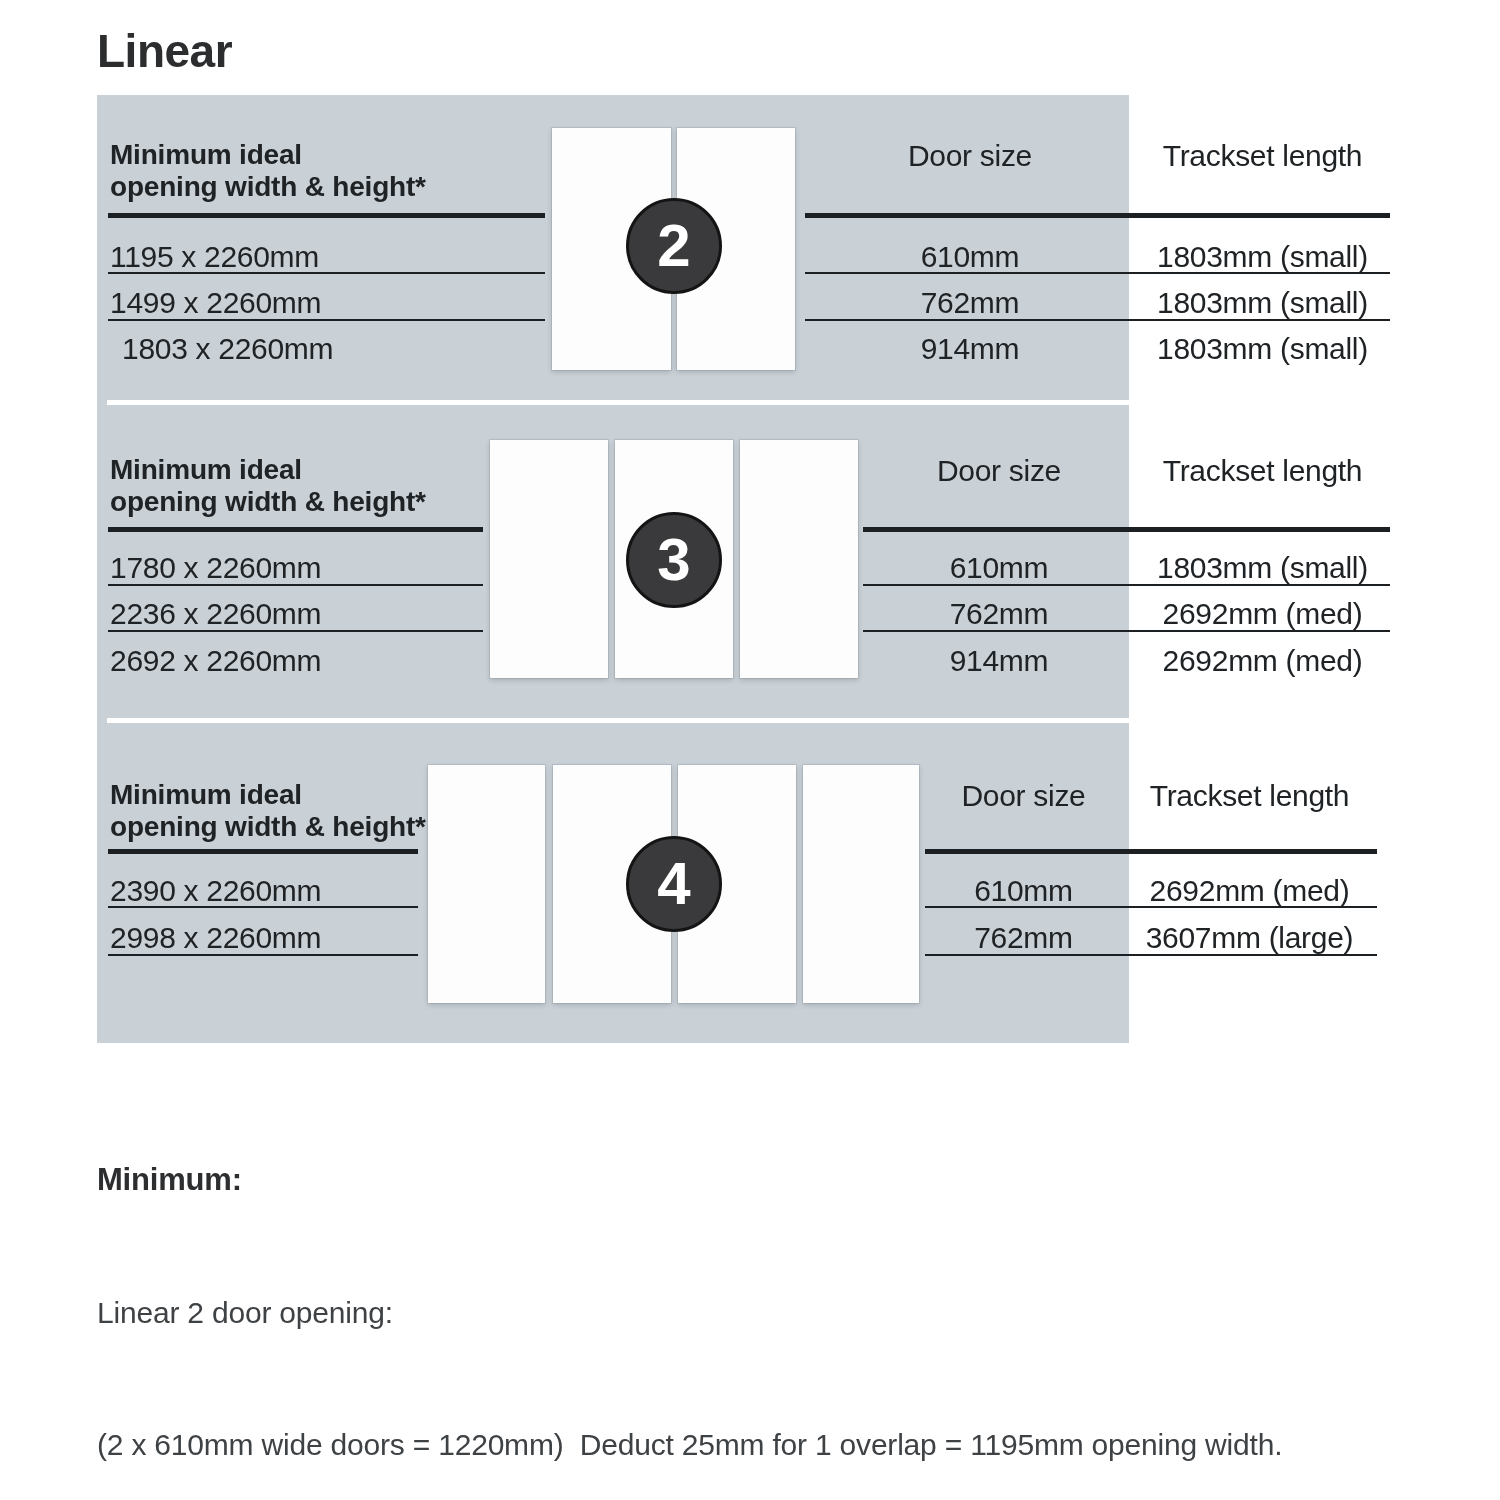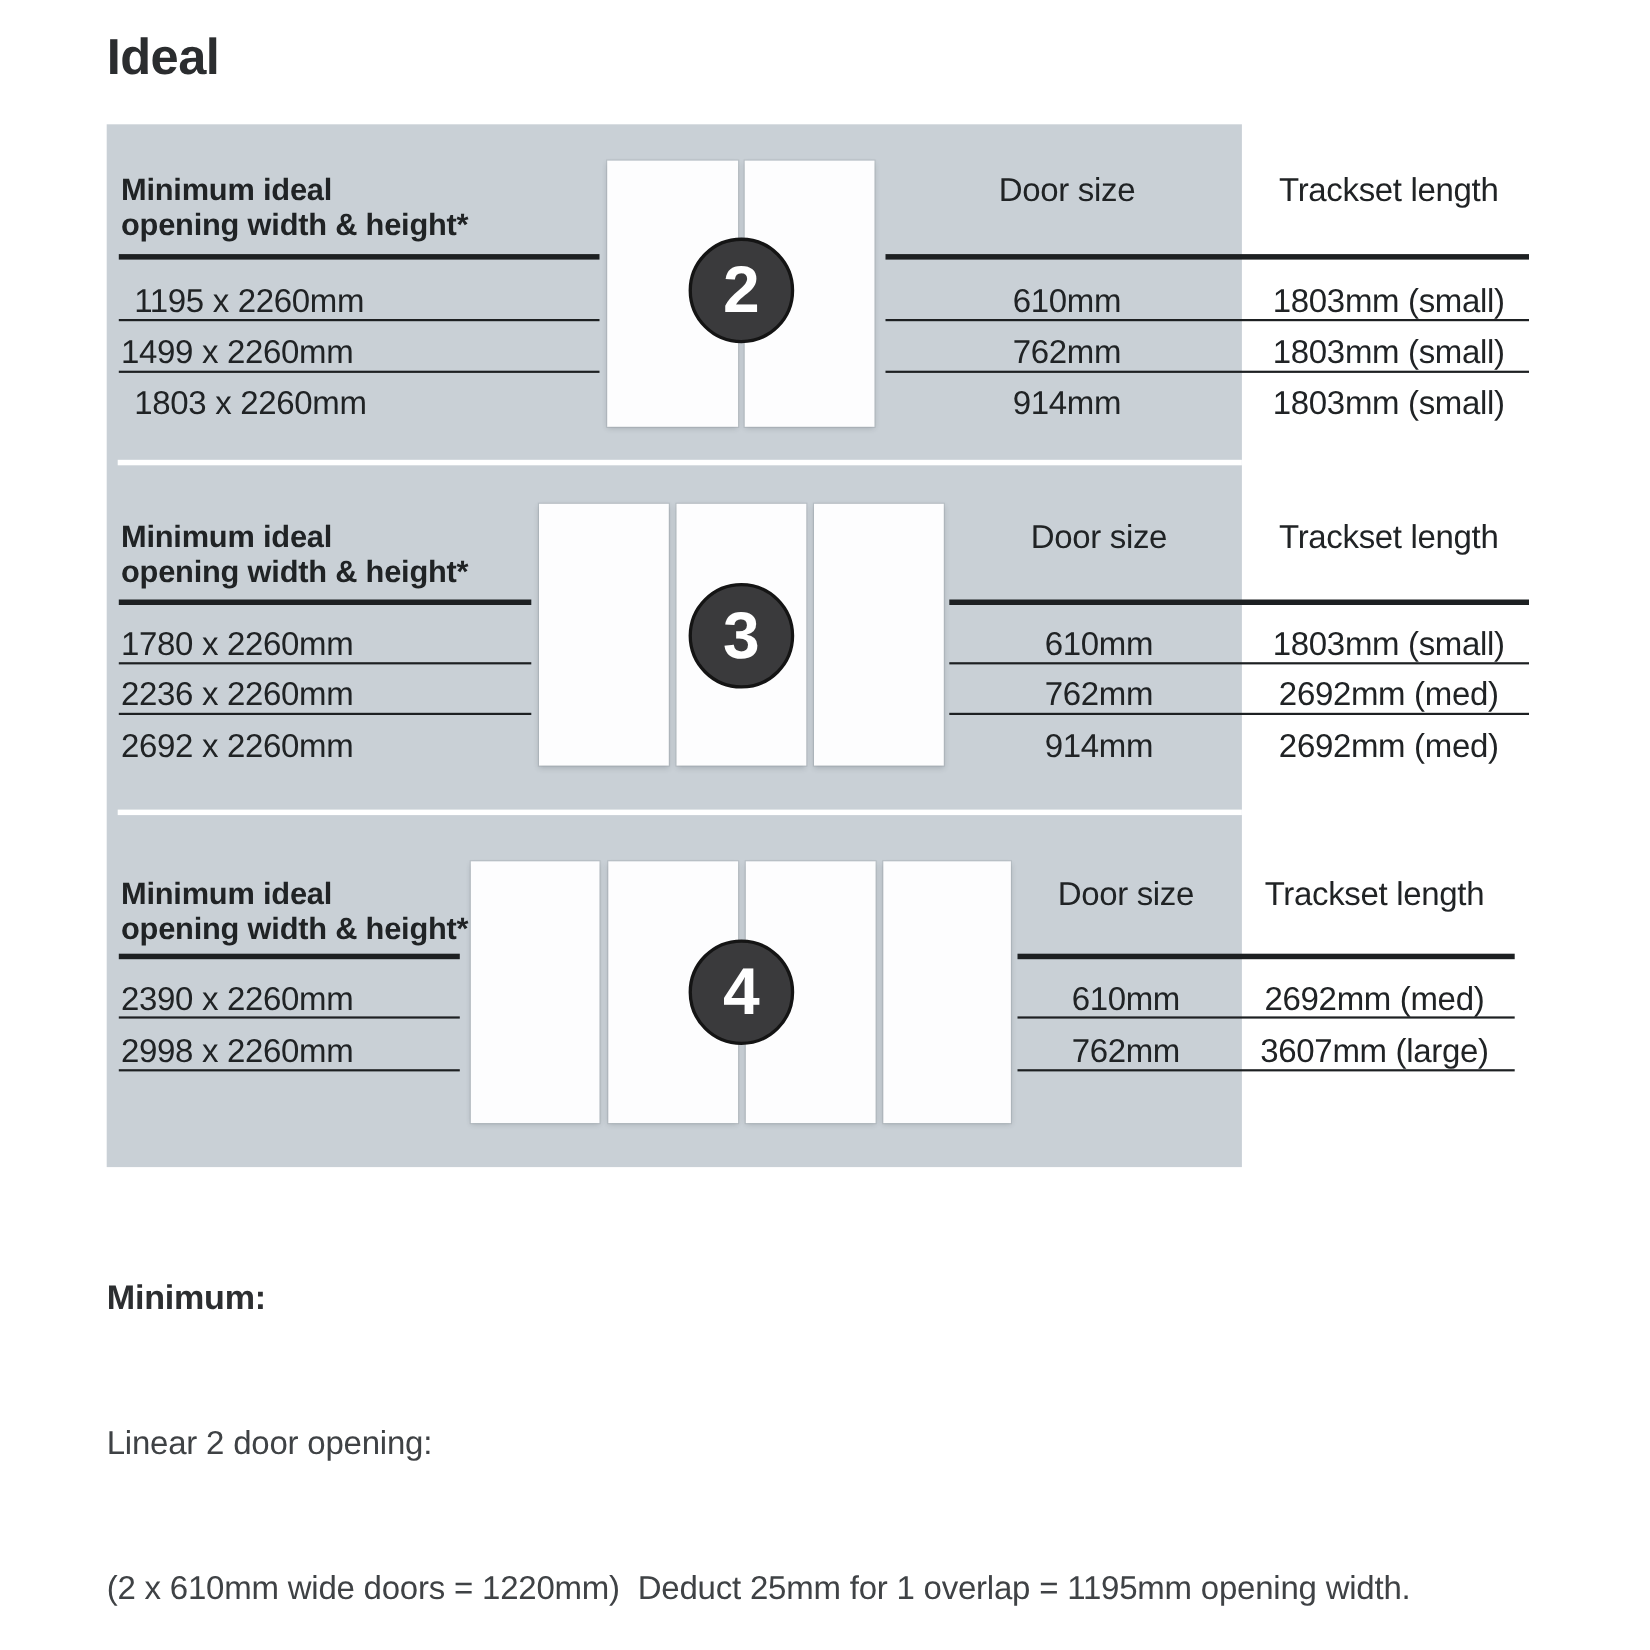--- a/index.html
+++ b/index.html
@@ -8,21 +8,20 @@
     font-family:"Liberation Sans","DejaVu Sans",sans-serif;color:#202325;
   }
   .page{position:absolute;inset:0;overflow:hidden}
   .title{
     position:absolute;left:97px;top:24px;margin:0;
     font-size:46px;font-weight:bold;color:#2b2d2f;letter-spacing:-0.5px;
   }
   .panel{
     position:absolute;left:97px;top:95px;width:1032px;height:948px;
     background:var(--panel_bg,#c9d0d6);
-    margin-top:18px;
   }
   .divider{position:absolute;left:10px;right:0;height:5px;background:#ffffff}
   .lh{
     position:absolute;font-size:28px;line-height:32px;font-weight:bold;
     color:var(--text_dark,#202325);letter-spacing:-0.2px;
   }
   .rule{position:absolute;background:var(--line,#1d2022)}
   .thick{height:5px}
   .thin{height:2px}
   .val{
@@ -56,37 +55,37 @@
   .examples{
     position:absolute;left:97px;top:1203px;font-size:30px;line-height:44px;
     color:var(--text_body,#3f4245);letter-spacing:-0.2px;white-space:pre-wrap;
   }
 </style>
 </head>
 <body>
 
 <div class="page">
 
-  <h1 class="title">Ideal</h1>
+  <h1 class="title">Linear</h1>
 
   <div class="panel">
 
     <div class="lh" style="left:13px;top:44px">
       <div>Minimum ideal</div>
       <div>opening width &amp; height*</div>
     </div>
     <div class="rrow" style="left:708px;top:44px;width:585px">
       <span>Door size</span>
       <span>Trackset length</span>
     </div>
 
     <div class="rule thick" style="left:11px;top:118px;width:437px"></div>
     <div class="rule thick" style="left:708px;top:118px;width:585px"></div>
 
-    <div class="val" style="left:25px;top:145px">1195 x 2260mm</div>
+    <div class="val" style="left:13px;top:145px">1195 x 2260mm</div>
     <div class="rule thin" style="left:11px;top:177px;width:437px"></div>
     <div class="val" style="left:13px;top:191px">1499 x 2260mm</div>
     <div class="rule thin" style="left:11px;top:224px;width:437px"></div>
     <div class="val" style="left:25px;top:237px">1803 x 2260mm</div>
 
     <div class="rrow" style="left:708px;top:145px;width:585px">
       <span>610mm</span>
       <span>1803mm (small)</span>
     </div>
     <div class="rule thin" style="left:708px;top:177px;width:585px"></div>

